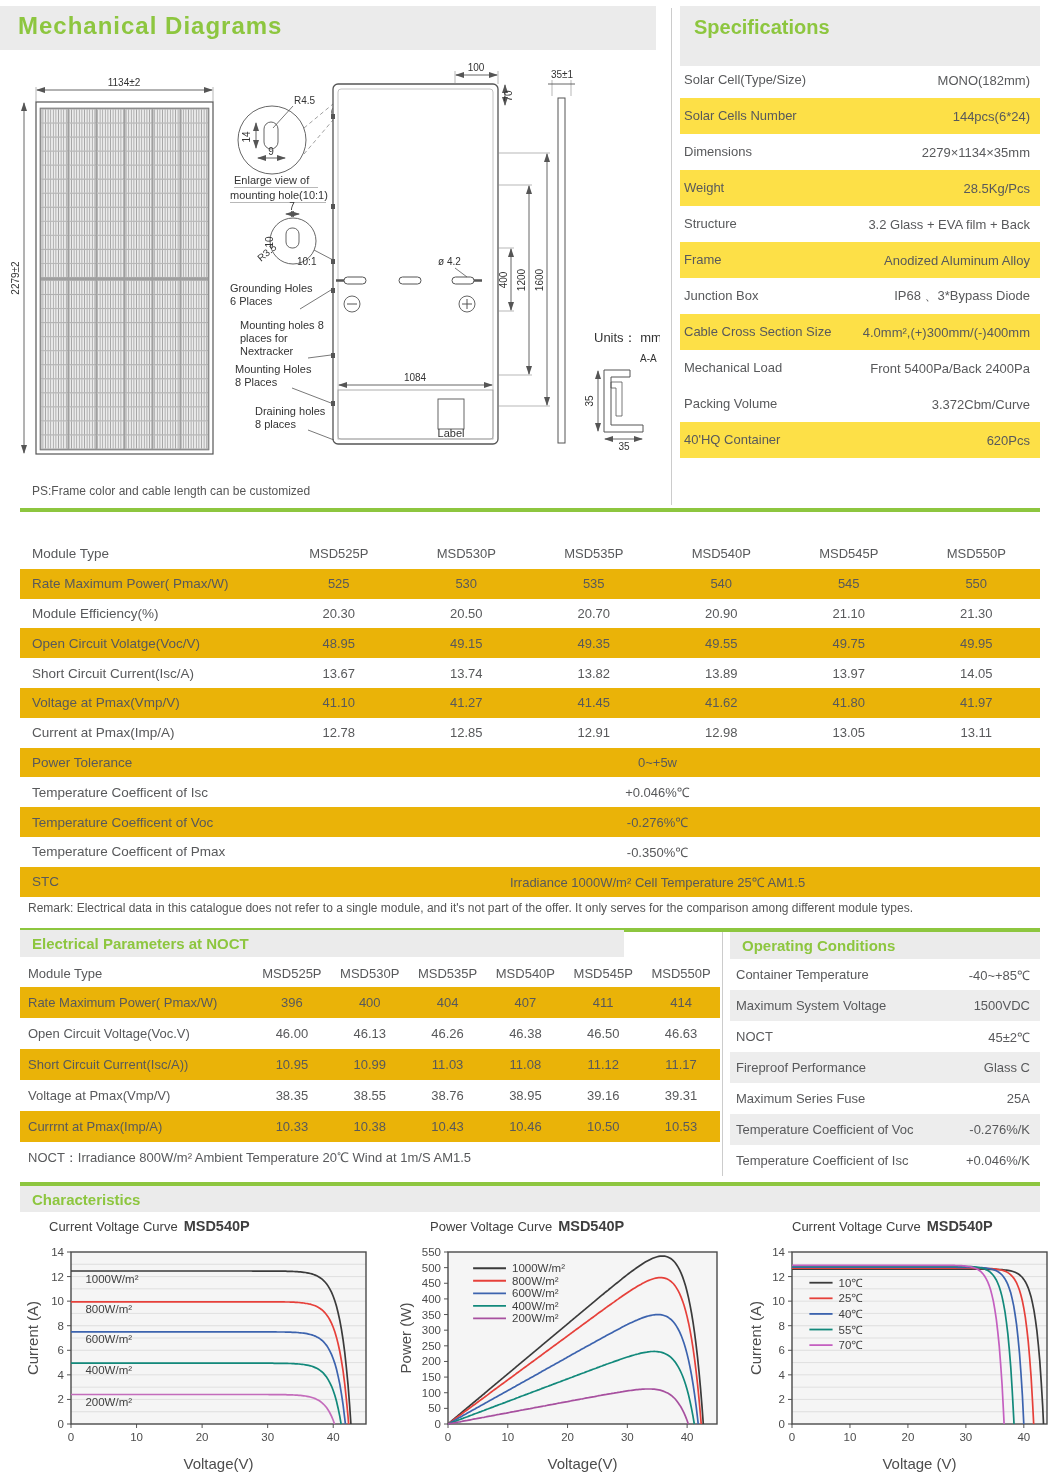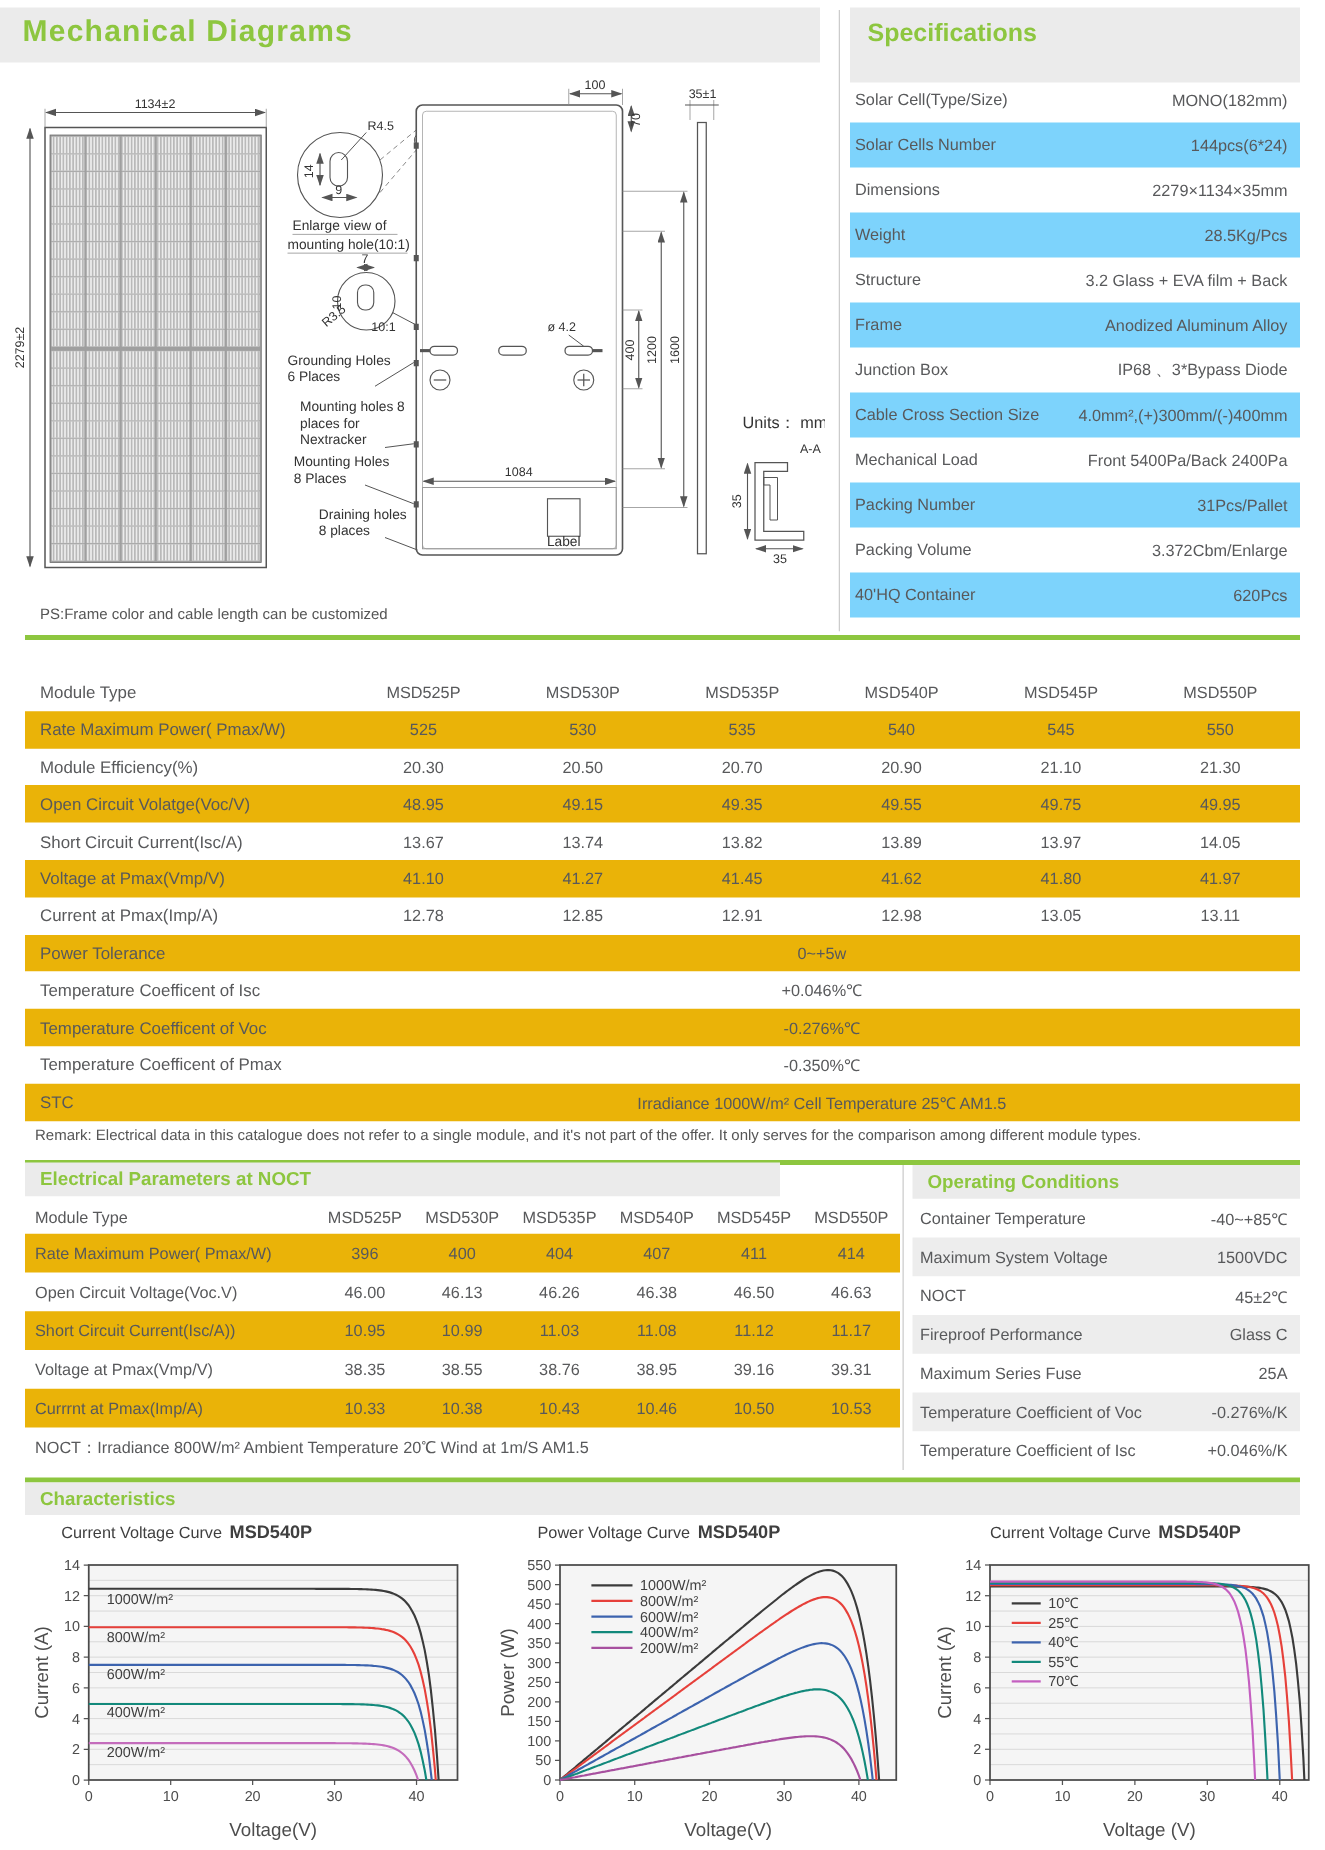--- a/index.html
+++ b/index.html
@@ -10,21 +10,21 @@
   .page-title span{position:absolute;left:18px;top:6px;font-size:24px;letter-spacing:1px;}
   .spec-title{left:680px;top:6px;width:360px;height:60px;}
   .spec-title span{position:absolute;left:14px;top:10px;font-size:20px;}
   .vdiv{position:absolute;width:1px;background:#cccccc;}
   .greenline{position:absolute;height:4px;background:#8dc63f;}
   .sec-bar{position:absolute;background:#ebebeb;height:27px;}
   .sec-bar span{position:absolute;left:12px;top:5px;font-size:15px;}
   
   .spec-table{position:absolute;left:680px;top:62px;width:360px;}
   .srow{display:flex;align-items:center;justify-content:space-between;min-height:36px;padding:2px 10px 2px 4px;box-sizing:border-box;font-size:13px;}
-  .srow.alt{background:#7dd3fc;}
+  .srow.alt{background:#fde047;}
   .srow .sl{max-width:150px;line-height:1.25;}
   .srow .sv{text-align:right;}
   
   .trow{display:flex;align-items:center;font-size:13px;}
   .trow.alt{background:#eab308;}
   .trow .lbl{flex:none;padding-left:12px;font-size:13.5px;}
   .trow .c{flex:1;text-align:center;}
   .trow .merged{flex:1;text-align:center;}
   .stc-table{position:absolute;left:20px;top:539px;width:1020px;}
   .stc-table .trow{height:29.8px;}
@@ -389,27 +389,23 @@
         <div class="sv">IP68 、3*Bypass Diode</div>
       </div>
       <div class="srow alt">
         <div class="sl">Cable Cross Section Size</div>
         <div class="sv">4.0mm²,(+)300mm/(-)400mm</div>
       </div>
       <div class="srow">
         <div class="sl">Mechanical Load</div>
         <div class="sv">Front 5400Pa/Back 2400Pa</div>
       </div>
-      <div class="srow alt">
-        <div class="sl">Packing Number</div>
-        <div class="sv">31Pcs/Pallet</div>
-      </div>
       <div class="srow">
         <div class="sl">Packing Volume</div>
-        <div class="sv">3.372Cbm/Enlarge</div>
+        <div class="sv">3.372Cbm/Curve</div>
       </div>
       <div class="srow alt">
         <div class="sl">40'HQ Container</div>
         <div class="sv">620Pcs</div>
       </div>
     </div>
 
   <div class="greenline" style="left:20px;top:508px;width:1020px"></div>
   <div class="stc-table">
       <div class="trow">

